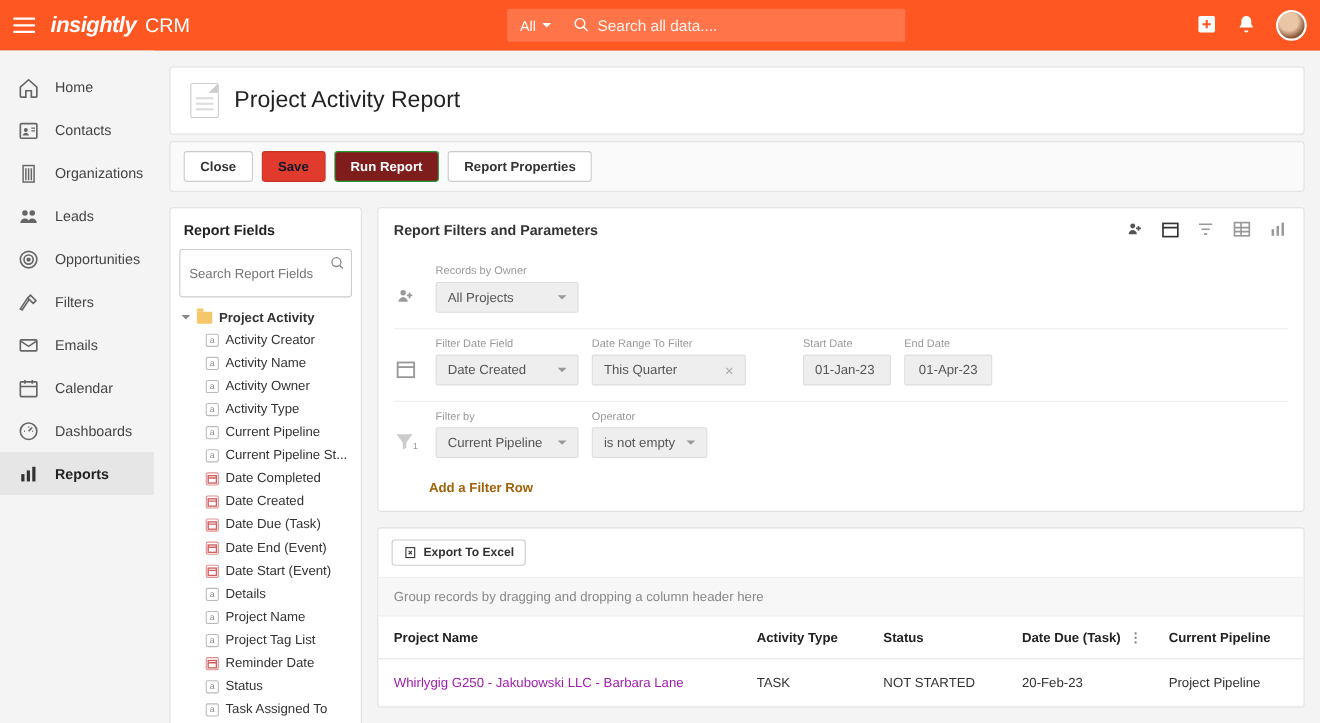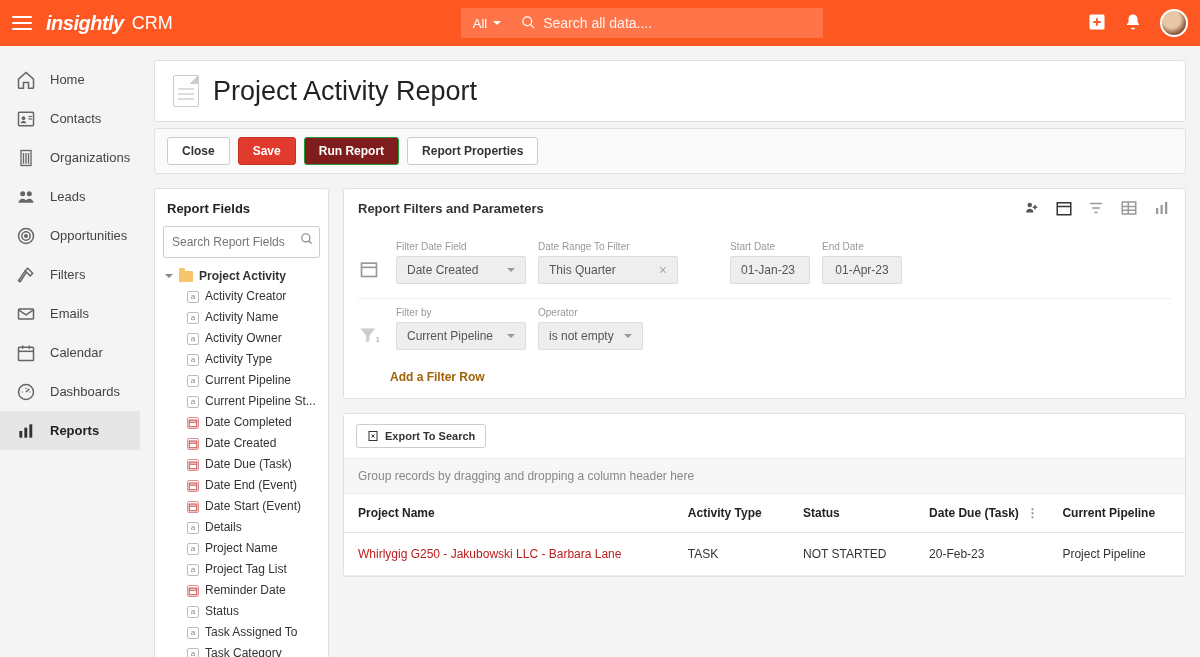--- a/index.html
+++ b/index.html
@@ -28,32 +28,32 @@
 .sidenav-item.active { background: #e6e6e6; font-weight: 600; color: #222; }
 .sidenav-item svg, .sidenav-item .nav-ico { width: 20px; height: 20px; flex-shrink: 0; color: #555; }
 
 .main { flex: 1; overflow: auto; padding: 14px 14px 30px 14px; }
 
 .report-header { background: #fff; border: 1px solid #e0e0e0; border-radius: 3px; padding: 14px 18px; display: flex; align-items: center; gap: 14px; margin-bottom: 6px; }
 .doc-icon { width: 26px; height: 32px; border: 1px solid #ccc; border-radius: 2px; position: relative; background: #fff; }
 .doc-icon::before { content: ""; position: absolute; top: 0; right: 0; width: 8px; height: 8px; background: linear-gradient(135deg, transparent 50%, #ccc 50%); }
 .doc-icon .lines { position: absolute; top: 12px; left: 4px; right: 4px; }
 .doc-icon .lines span { display: block; height: 2px; background: #ddd; margin-bottom: 3px; }
-.report-title { font-size: 27px; font-weight: 400; color: #222; }
+.report-title { font-size: 21px; font-weight: 400; color: #222; }
 
 .action-row { background: #fafafa; border: 1px solid #e0e0e0; border-radius: 3px; padding: 8px 12px; display: flex; gap: 8px; margin-bottom: 14px; }
 .btn { background: #fff; border: 1px solid #ccc; border-radius: 3px; padding: 6px 14px; font-size: 12px; font-weight: 600; cursor: pointer; color: #333; }
-.btn.red { background: #e03b2d; border-color: #c43326; color: #ffffff; }
+.btn.red { background: #e03b2d; border-color: #c43326; color: #0f172a; }
 .btn.green { background: #7f1d1d; border-color: #279836; color: #fff; }
 
 .cols { display: flex; gap: 14px; align-items: flex-start; }
 .fields-panel { width: 175px; background: #fff; border: 1px solid #e0e0e0; border-radius: 3px; }
 .panel-title { font-weight: 700; font-size: 13px; padding: 12px 12px 10px 12px; color: #222; }
 .field-search { margin: 0 8px 8px 8px; position: relative; }
-.field-search input { width: 100%; border: 1px solid #ccc; border-radius: 3px; height: 32px; padding: 0 26px 0 8px; font-size: 12px; color: #555; }
+.field-search input { width: 100%; border: 1px solid #ccc; border-radius: 3px; height: 44px; padding: 0 26px 0 8px; font-size: 12px; color: #555; }
 .field-search svg { position: absolute; right: 6px; top: 6px; }
 .tree { padding: 0 4px 12px 8px; font-size: 12px; color: #333; max-height: 440px; overflow: hidden; }
 .tree-root { display: flex; align-items: center; gap: 6px; padding: 3px 2px; font-weight: 600; }
 .tree-item { display: flex; align-items: center; gap: 6px; padding: 2px 2px 2px 24px; cursor: grab; white-space: nowrap; overflow: hidden; text-overflow: ellipsis; line-height: 17px; }
 .type-badge { display: inline-flex; align-items: center; justify-content: center; width: 12px; height: 12px; border: 1px solid #bbb; border-radius: 2px; font-size: 8px; color: #888; background: #fff; flex-shrink: 0; }
 .type-badge.date { border-color: #e08f8f; color: #d06060; }
 .folder-ico { width: 14px; height: 11px; background: #f5c76a; border-radius: 1px; position: relative; }
 .folder-ico::before { content:""; position:absolute; top:-3px; left:0; width:6px; height:3px; background:#f5c76a; border-radius:1px 1px 0 0; }
 
 .right-panel { flex: 1; display: flex; flex-direction: column; gap: 14px; }
@@ -74,21 +74,21 @@
 .sel .close-x { color: #aaa; font-size: 14px; cursor: pointer; }
 .add-filter { color: #a16207; font-size: 12px; font-weight: 600; cursor: pointer; margin-left: 32px; margin-top: 6px; display: inline-block; }
 
 .results-panel { background: #fff; border: 1px solid #e0e0e0; border-radius: 3px; }
 .export-row { padding: 10px 12px; border-bottom: 1px solid #eee; }
 .export-btn { background: #fff; border: 1px solid #ccc; border-radius: 3px; padding: 5px 10px; font-size: 11px; display: inline-flex; align-items: center; gap: 6px; cursor: pointer; color:#333; font-weight: 600;}
 .group-hint { background: #f7f7f7; color: #888; font-size: 12px; padding: 10px 14px; border-bottom: 1px solid #eee; }
 table.results { width: 100%; border-collapse: collapse; }
 table.results th { text-align: left; font-size: 12px; font-weight: 700; padding: 12px 14px; border-bottom: 1px solid #e5e5e5; color: #222; position: relative; }
 table.results td { font-size: 12px; padding: 14px 14px; border-bottom: 1px solid #eee; vertical-align: top; }
-.link { color: #b91c1c; }
+.link { color: #a21caf; }
 .col-menu { position: absolute; right: 10px; top: 12px; color: #888; cursor: pointer; }
 </style>
 </head>
 <body>
 
 <div class="topbar">
   <div class="hamburger">
       <span></span>
       <span></span>
       <span></span>
@@ -389,20 +389,36 @@
                   <svg width="18" height="18" viewBox="0 0 24 24" fill="#999">
                     <rect x="4" y="12" width="3" height="8"></rect>
                     <rect x="10" y="8" width="3" height="12"></rect>
                     <rect x="16" y="4" width="3" height="16"></rect>
                   </svg>
                 </span>
             </div>
           </div>
 
           <div class="filter-body">
+            <div class="filter-row">
+              <div class="row-icon">
+                  <svg width="20" height="20" viewBox="0 0 24 24" fill="#999">
+                    <circle cx="9" cy="8" r="3"></circle>
+                    <path d="M4 18c0-3 2.5-5 5-5s5 2 5 5z"></path>
+                    <path d="M16 8v6M13 11h6" stroke="#999" stroke-width="2" fill="none"></path>
+                  </svg>
+                </div>
+              <div class="fg">
+                <label>Records by Owner</label>
+                <div class="sel" style="min-width:130px">
+                    <span>All Projects</span>
+                    <span class="caret"></span>
+                  </div>
+              </div>
+            </div>
 
             <div class="filter-row">
               <div class="row-icon">
                   <svg width="20" height="20" viewBox="0 0 24 24" fill="none" stroke="#999" stroke-width="2">
                     <rect x="3" y="5" width="18" height="16"></rect>
                     <line x1="3" y1="10" x2="21" y2="10"></line>
                   </svg>
                 </div>
               <div class="fg">
                 <label>Filter Date Field</label>
@@ -459,21 +475,21 @@
           </div>
         </div>
 
         <div class="results-panel">
           <div class="export-row">
             <button class="export-btn">
               <svg width="12" height="12" viewBox="0 0 24 24" fill="none" stroke="#333" stroke-width="2">
                   <rect x="4" y="3" width="16" height="18"></rect>
                   <path d="M9 9l6 6M15 9l-6 6"></path>
                 </svg>
-              <span>Export To Search</span>
+              <span>Export To Excel</span>
             </button>
           </div>
           <div class="group-hint">Group records by dragging and dropping a column header here</div>
           <table class="results">
             <thead>
                 <tr id="results-head">
                   <th>Project Name</th>
                   <th>Activity Type</th>
                   <th>Status</th>
                   <th>Date Due (Task)<span class="col-menu">⋮</span></th>

